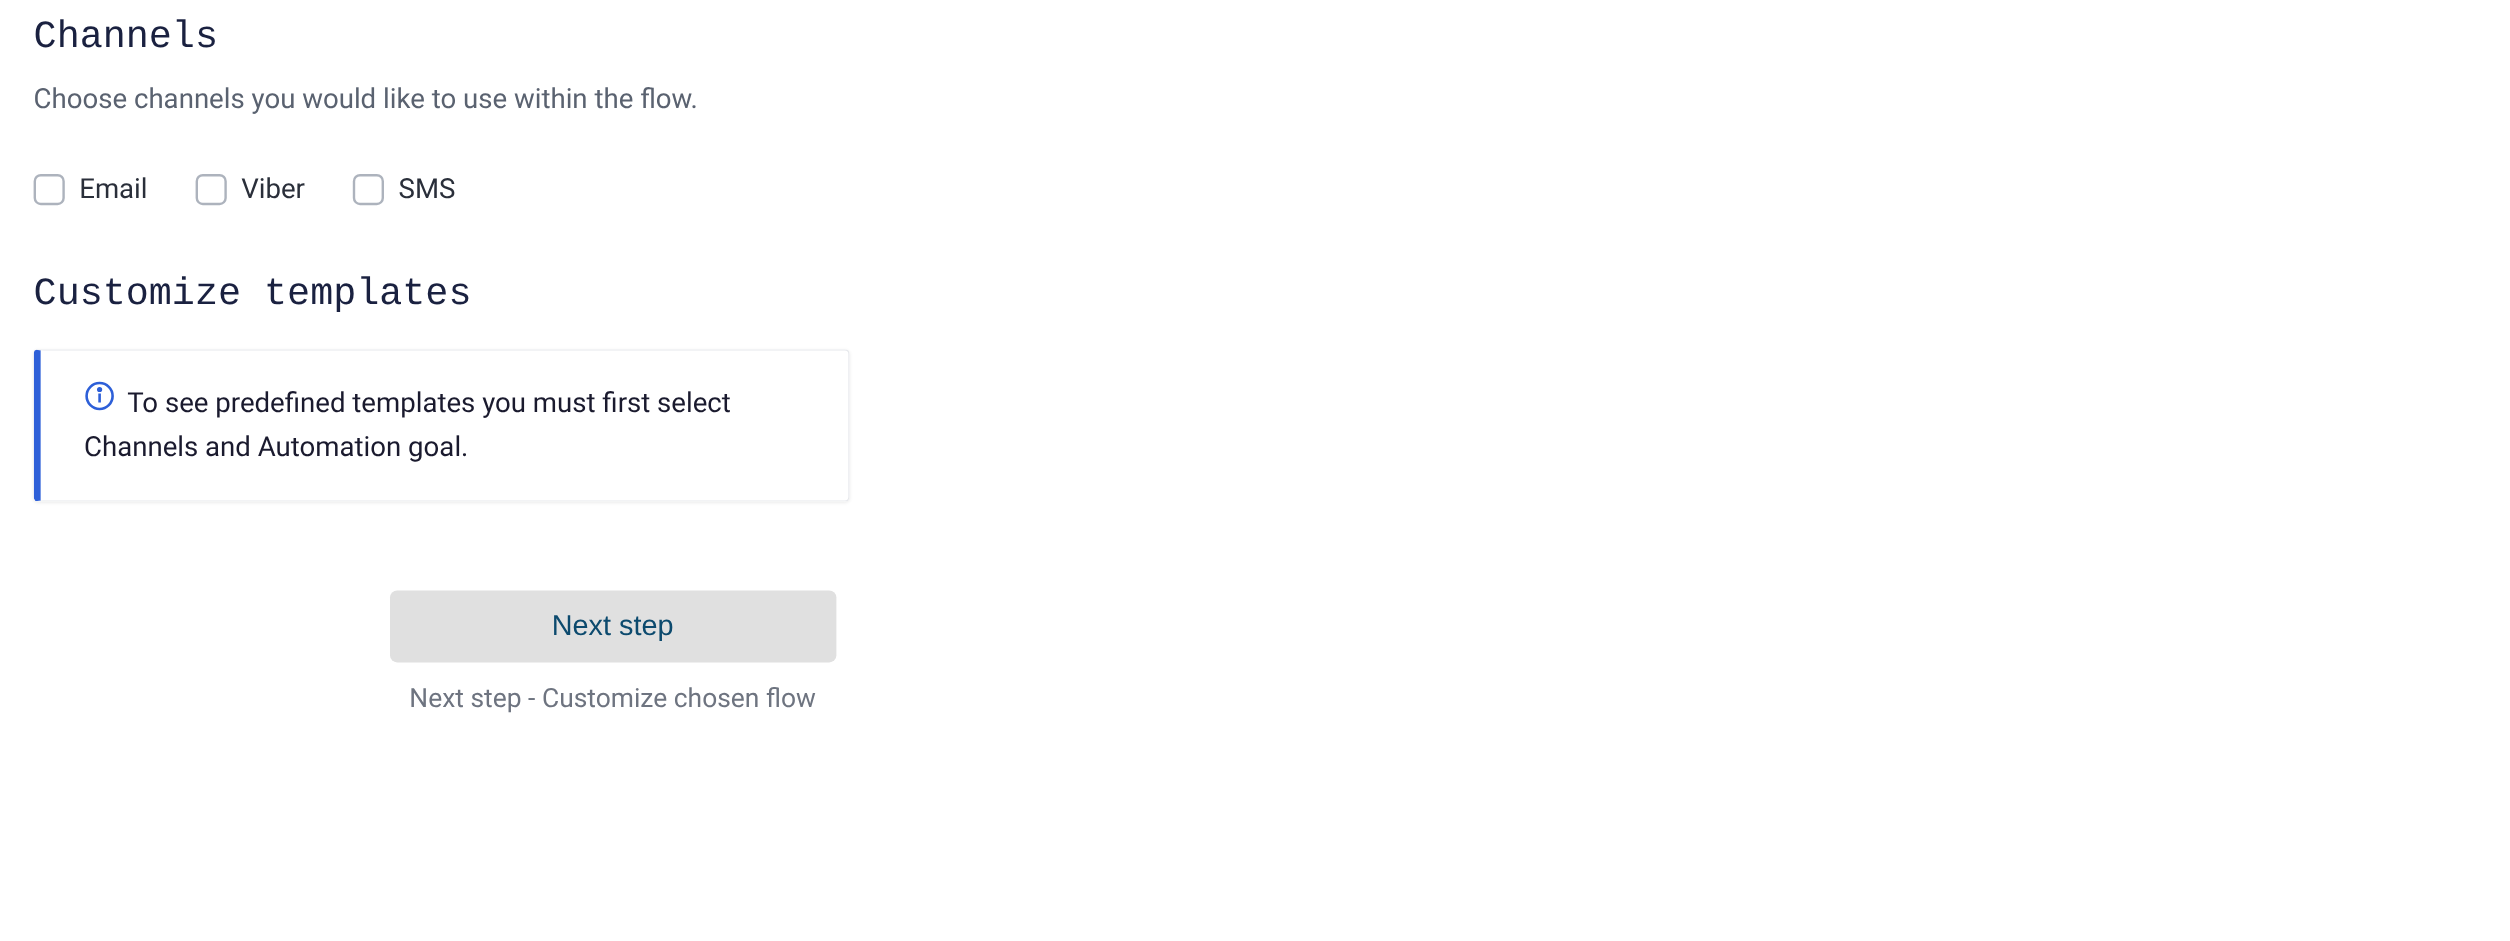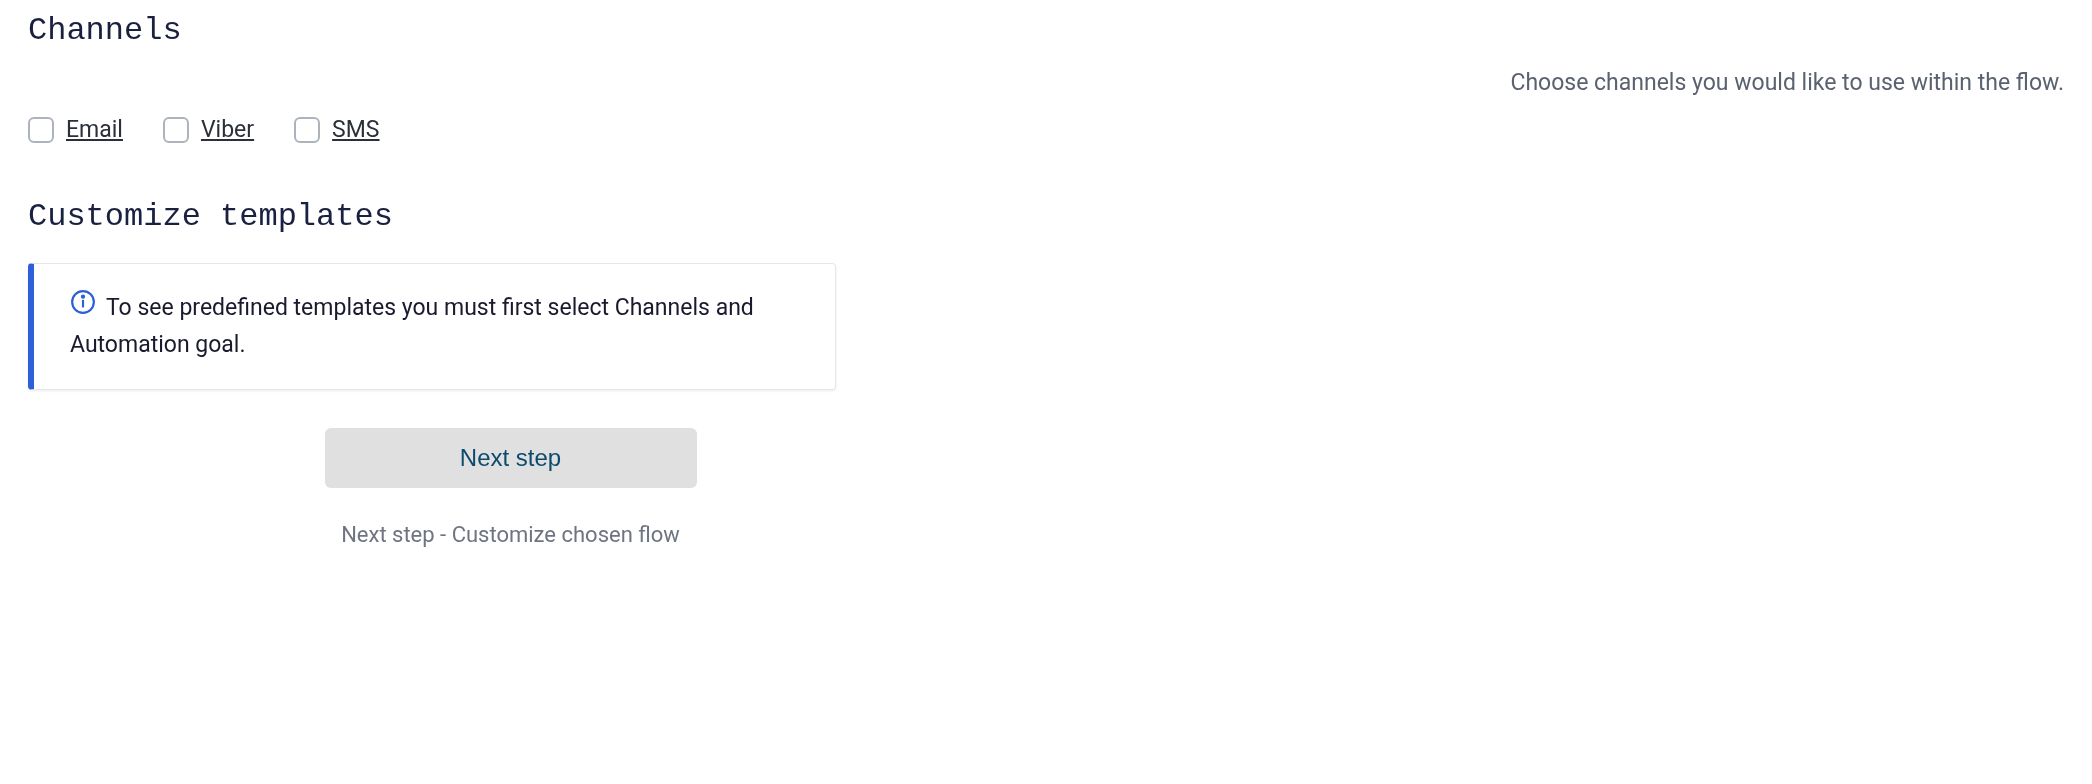--- a/index.html
+++ b/index.html
@@ -17,22 +17,21 @@
     .section-title {
       font-size: 32px;
       font-weight: 500;
       color: #1a2140;
       margin-bottom: 20px;
       font-family: Liberation Mono, monospace;
     }
     .section-subtitle {
       font-size: 23px;
       color: #5a6270;
-      margin-bottom: 20px;
-      text-align: right;
+      margin-bottom: 48px;
     }
     .channels-row {
       display: flex;
       gap: 40px;
       margin-bottom: 55px;
     }
     .checkbox-item {
       display: flex;
       align-items: center;
       gap: 12px;
@@ -41,31 +40,30 @@
     .checkbox-box {
       width: 26px;
       height: 26px;
       border: 2px solid #adb3bd;
       border-radius: 6px;
       background: #fff;
     }
     .checkbox-label {
       font-size: 23px;
       color: #2a2f3a;
-      text-decoration: underline;
     }
     .info-card {
-      width: 808px;
+      width: 680px;
       border: 1px solid #e5e7eb;
       border-left: 6px solid #2d5fd8;
       border-radius: 4px;
       padding: 26px 30px 26px 36px;
       box-shadow: 0 1px 3px rgba(0,0,0,0.08);
       margin-top: 28px;
-      margin-bottom: 38px;
+      margin-bottom: 74px;
     }
     .info-card-content {
       font-size: 23px;
       line-height: 1.55;
       color: #1a1a2e;
     }
     .info-icon {
       display: inline-block;
       vertical-align: middle;
       margin-right: 10px;
@@ -86,21 +84,20 @@
       border: none;
       border-radius: 6px;
       font-size: 24px;
       font-weight: 500;
       color: #0c4a6e;
       cursor: not-allowed;
     }
     .next-hint {
       font-size: 22px;
       color: #6e7480;
-      margin-top: 16px;
     }
   </style>
 </head>
 <body>
 
 <h2 class="section-title">Channels</h2>
 <p class="section-subtitle">Choose channels you would like to use within the flow.</p>
 
 <div class="channels-row">
   <label class="checkbox-item">

